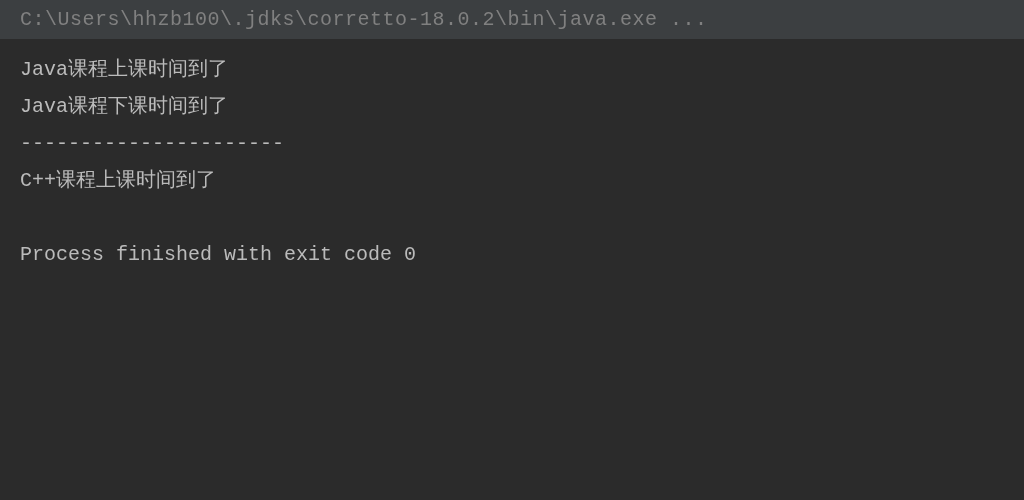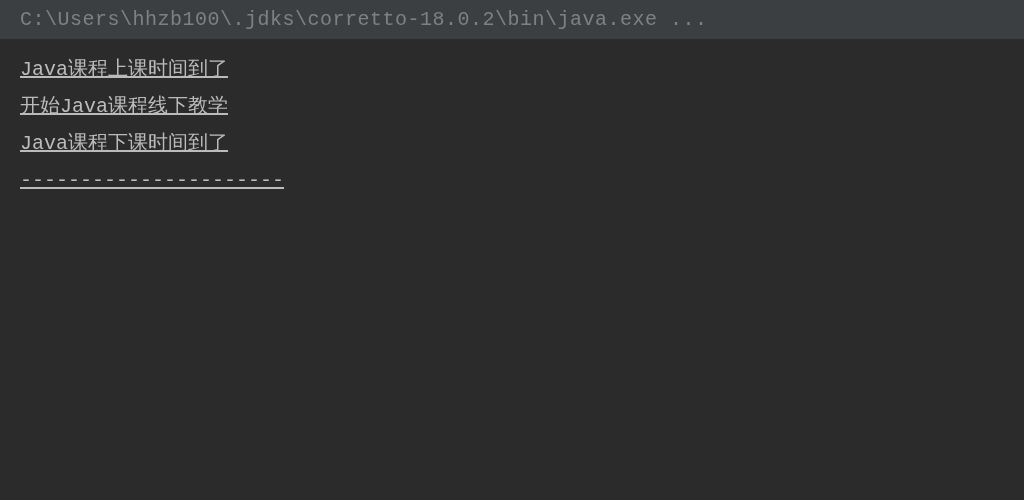--- a/index.html
+++ b/index.html
@@ -23,36 +23,36 @@
       background-color: #3c3f41;
       color: #808080;
       padding: 8px 20px;
       font-size: 20px;
       letter-spacing: 0.5px;
       white-space: nowrap;
     }
     .output-area {
       padding: 12px 20px;
       color: #bbbbbb;
-      text-decoration: underline;
     }
     .output-line {
       line-height: 1.85;
       font-size: 20px;
       color: #bbbbbb;
     }
     .empty-line {
       height: 1.85em;
     }
   </style>
 </head>
 <body>
 
 <div class="console-container">
   <div class="command-line">C:\Users\hhzb100\.jdks\corretto-18.0.2\bin\java.exe ...</div>
   <div class="output-area">
     <div class="output-line">Java课程上课时间到了</div>
-    <div class="output-line">开始Java课程线下教学</div>
     <div class="output-line">Java课程下课时间到了</div>
     <div class="output-line">----------------------</div>
+    <div class="output-line">C++课程上课时间到了</div>
     <div class="empty-line"></div>
+    <div class="output-line">Process finished with exit code 0</div>
   </div>
 </div>
 
 </body></html>

